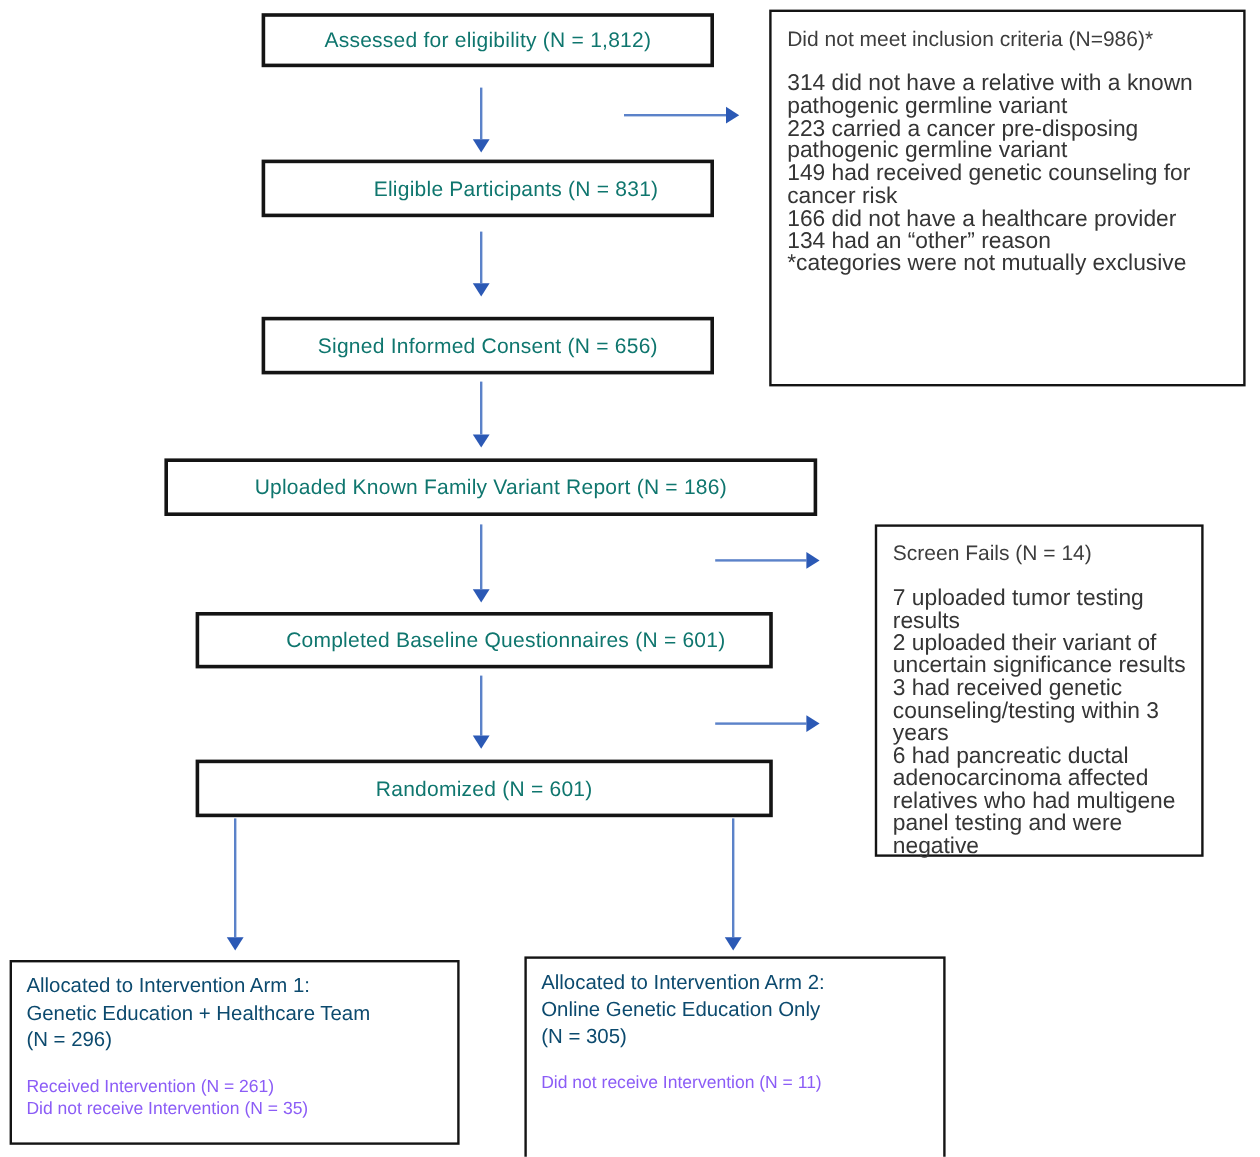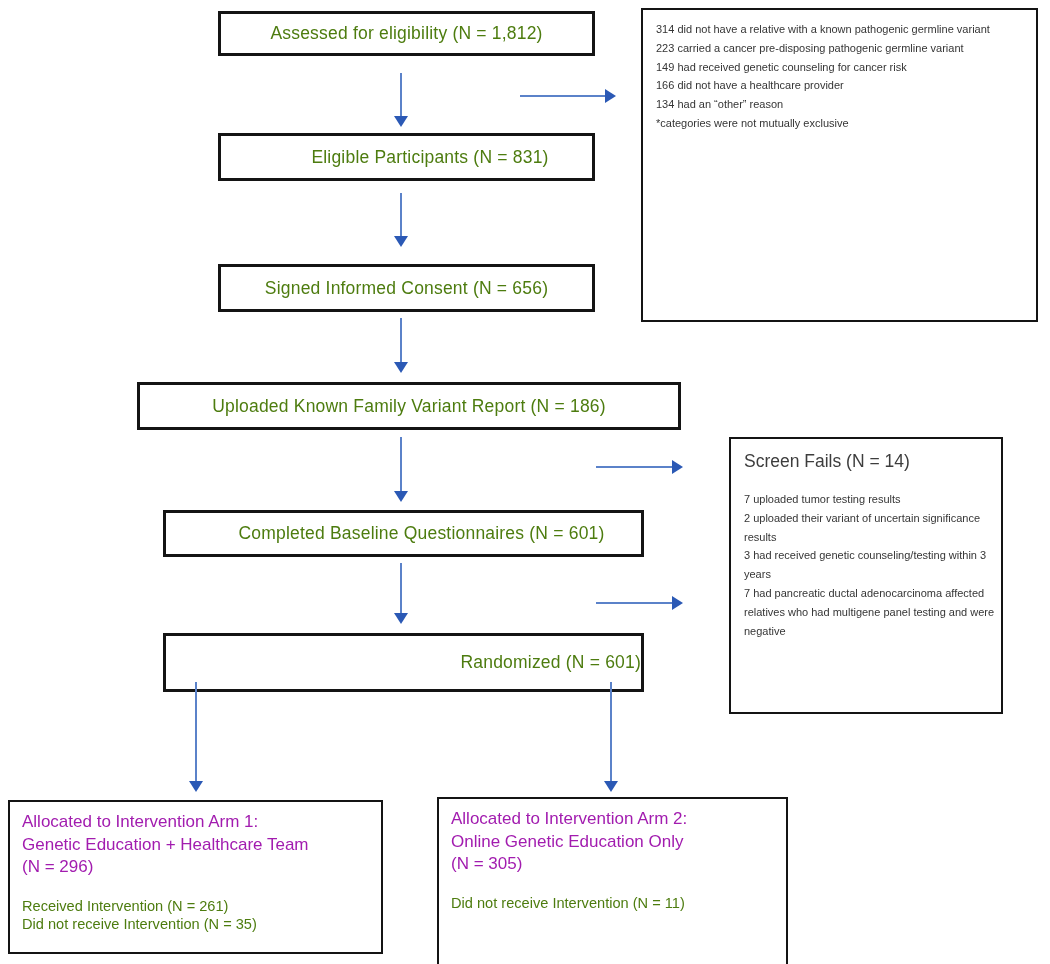--- a/index.html
+++ b/index.html
@@ -7,31 +7,31 @@
     width:1050px; height:964px; position:relative; background:#ffffff;
     font-family:"Liberation Sans", sans-serif; color:#333;
     overflow:hidden;
   }
   .flowbox {
     position:absolute; box-sizing:border-box; background:#fff;
     border:3px solid #141414;
   }
   .centerbox {
     display:flex; align-items:center; justify-content:center;
-    text-align:center; font-size:17.5px; color:#4d7c0f; letter-spacing:0.2px;
+    text-align:center; font-size:17.5px; color:#0f766e; letter-spacing:0.2px;
   }
   .sidebox {
     border-width:2px; padding:10px 0 10px 13px;
   }
   .side-title { font-size:17.5px; color:#3d3d3d; margin:2px 0 18px 0; }
-  .side-items div { font-size:11px; line-height:18.8px; color:#353535; }
+  .side-items div { font-size:19px; line-height:18.8px; color:#353535; }
   .allocbox { border-width:2px; padding:9px 0 0 12px; }
-  .alloc-title div { font-size:17px; line-height:22.5px; color:#a21caf; }
+  .alloc-title div { font-size:17px; line-height:22.5px; color:#0c4a6e; }
   .alloc-details { margin-top:18px; }
-  .alloc-details div { font-size:14.6px; line-height:18.5px; color:#4d7c0f; }
+  .alloc-details div { font-size:14.6px; line-height:18.5px; color:#8b5cf6; }
 
   .arrow-v { position:absolute; width:2px; background:#5b82c9; }
   .arrow-v::after {
     content:""; position:absolute; bottom:-11px; left:-6px; width:0; height:0;
     border-left:7px solid transparent; border-right:7px solid transparent;
     border-top:11px solid #2b59b5;
   }
   .arrow-h { position:absolute; height:2px; background:#5b82c9; }
   .arrow-h::after {
     content:""; position:absolute; right:-11px; top:-6px; width:0; height:0;
@@ -55,42 +55,43 @@
 </div>
 
 <div class="flowbox centerbox" style="left:137px; top:382px; width:544px; height:48px;">
   <span>Uploaded Known Family Variant Report (N = 186)</span>
 </div>
 
 <div class="flowbox centerbox" style="left:163px; top:510px; width:481px; height:47px;padding-left:36px;">
   <span>Completed Baseline Questionnaires (N = 601)</span>
 </div>
 
-<div class="flowbox centerbox" style="left:163px; top:633px; width:481px; height:59px;justify-content:flex-end;">
+<div class="flowbox centerbox" style="left:163px; top:633px; width:481px; height:48px;">
   <span>Randomized (N = 601)</span>
 </div>
 
 <div class="flowbox sidebox" style="left:641px; top:8px; width:397px; height:314px;">
+  <div class="side-title">Did not meet inclusion criteria (N=986)*</div>
   <div class="side-items" style="max-width:381px;">
     <div>314 did not have a relative with a known pathogenic germline variant</div>
     <div>223 carried a cancer pre-disposing pathogenic germline variant</div>
     <div>149 had received genetic counseling for cancer risk</div>
     <div>166 did not have a healthcare provider</div>
     <div>134 had an “other” reason</div>
     <div>*categories were not mutually exclusive</div>
   </div>
 </div>
 
 <div class="flowbox sidebox" style="left:729px; top:437px; width:274px; height:277px;">
   <div class="side-title">Screen Fails (N = 14)</div>
   <div class="side-items" style="max-width:262px;">
     <div>7 uploaded tumor testing results</div>
     <div>2 uploaded their variant of uncertain significance results</div>
     <div>3 had received genetic counseling/testing within 3 years</div>
-    <div>7 had pancreatic ductal adenocarcinoma affected relatives who had multigene panel testing and were negative</div>
+    <div>6 had pancreatic ductal adenocarcinoma affected relatives who had multigene panel testing and were negative</div>
   </div>
 </div>
 
 <div class="flowbox allocbox" style="left:8px; top:800px; width:375px; height:154px;">
   <div class="alloc-title">
     <div>Allocated to Intervention Arm 1:</div>
     <div>Genetic Education + Healthcare Team</div>
     <div>(N = 296)</div>
   </div>
   <div class="alloc-details">

